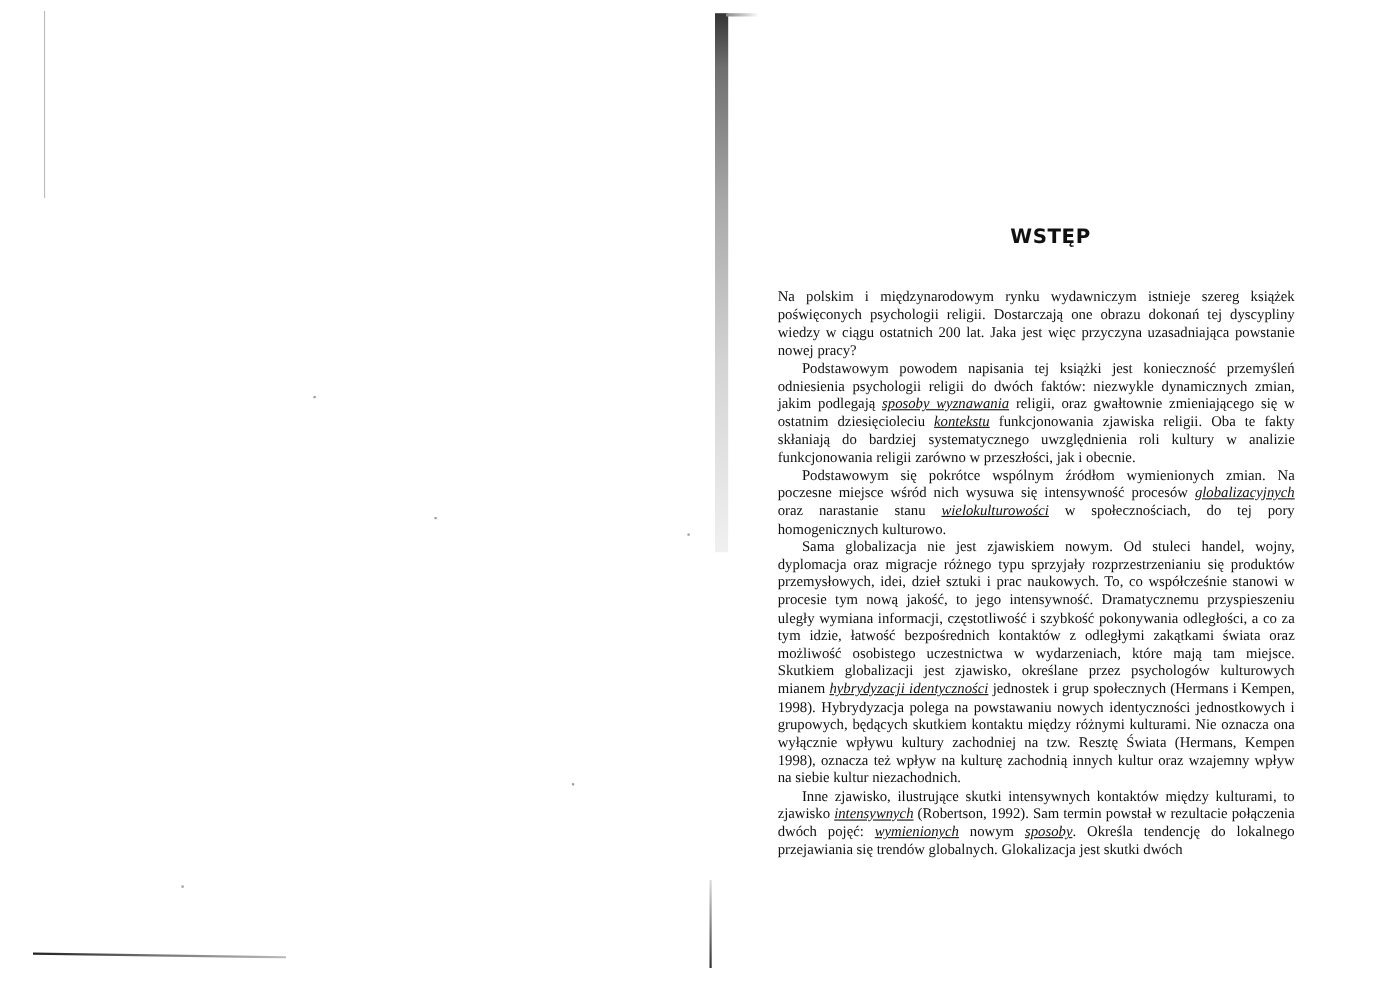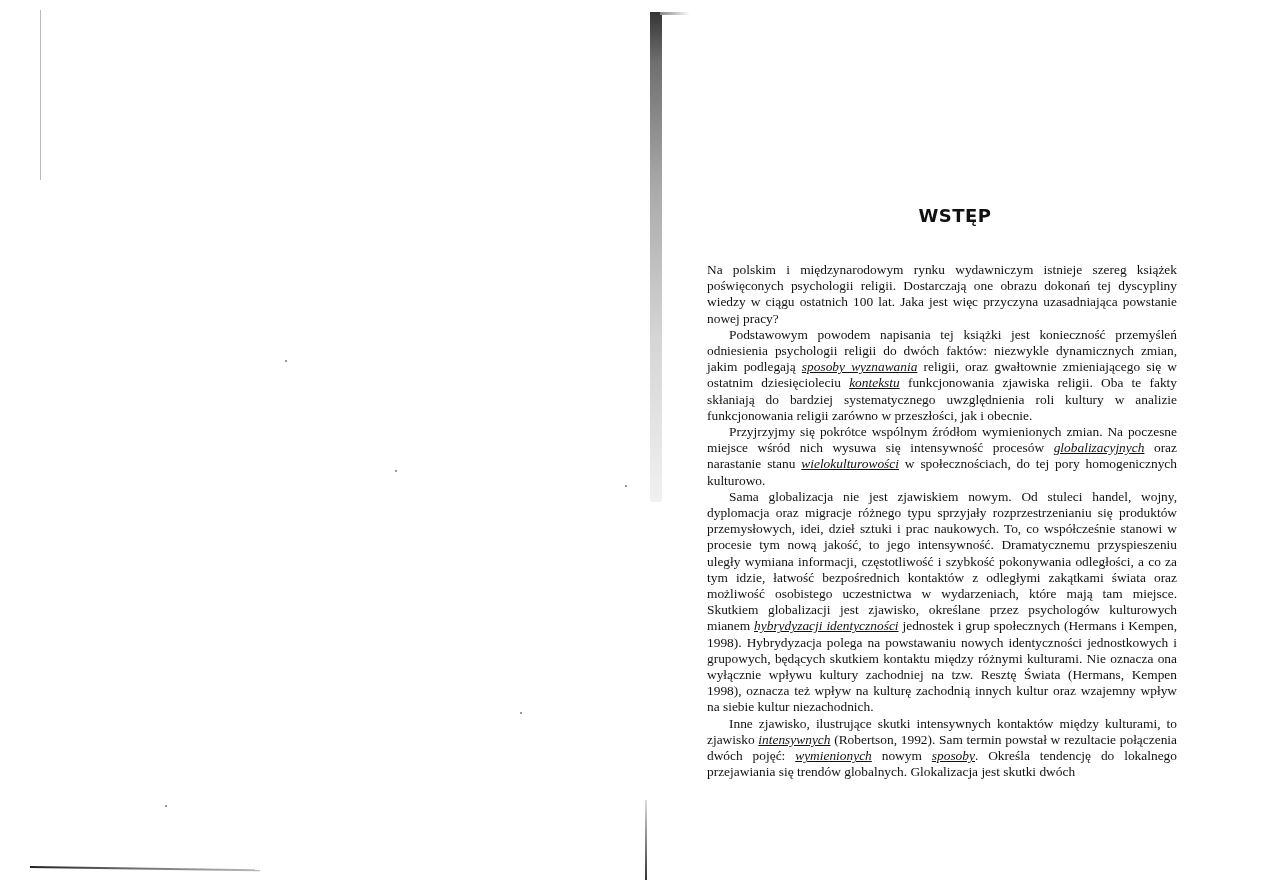--- a/index.html
+++ b/index.html
@@ -46,19 +46,19 @@
 
   <div class="gutter-shadow"></div>
   <div class="gutter-top"></div>
   <div class="gutter-line-bottom"></div>
 
   <div class="right-page"></div>
 
   <div class="title">WSTĘP</div>
 
   <div class="text-block" id="text-block">
-    <p class="first"><span>Na polskim i międzynarodowym rynku wydawniczym istnieje szereg książek poświęconych psychologii religii. Dostarczają one obrazu dokonań tej dyscypliny wiedzy w ciągu ostatnich 100 lat. Jaka jest więc przyczyna uzasadniająca powstanie nowej pracy?</span></p>
+    <p class="first"><span>Na polskim i międzynarodowym rynku wydawniczym istnieje szereg książek poświęconych psychologii religii. Dostarczają one obrazu dokonań tej dyscypliny wiedzy w ciągu ostatnich 200 lat. Jaka jest więc przyczyna uzasadniająca powstanie nowej pracy?</span></p>
     <p><span>Podstawowym powodem napisania tej książki jest konieczność przemyśleń odniesienia psychologii religii do dwóch faktów: niezwykle dynamicznych zmian, jakim podlegają </span><em>sposoby wyznawania</em><span> religii, oraz gwałtownie zmieniającego się w ostatnim dziesięcioleciu </span><em>kontekstu</em><span> funkcjonowania zjawiska religii. Oba te fakty skłaniają do bardziej systematycznego uwzględnienia roli kultury w analizie funkcjonowania religii zarówno w przeszłości, jak i obecnie.</span></p>
-    <p><span>Przyjrzyjmy się pokrótce wspólnym źródłom wymienionych zmian. Na poczesne miejsce wśród nich wysuwa się intensywność procesów </span><em>globalizacyjnych</em><span> oraz narastanie stanu </span><em>wielokulturowości</em><span> w społecznościach, do tej pory homogenicznych kulturowo.</span></p>
+    <p><span>Podstawowym się pokrótce wspólnym źródłom wymienionych zmian. Na poczesne miejsce wśród nich wysuwa się intensywność procesów </span><em>globalizacyjnych</em><span> oraz narastanie stanu </span><em>wielokulturowości</em><span> w społecznościach, do tej pory homogenicznych kulturowo.</span></p>
     <p><span>Sama globalizacja nie jest zjawiskiem nowym. Od stuleci handel, wojny, dyplomacja oraz migracje różnego typu sprzyjały rozprzestrzenianiu się produktów przemysłowych, idei, dzieł sztuki i prac naukowych. To, co współcześnie stanowi w procesie tym nową jakość, to jego intensywność. Dramatycznemu przyspieszeniu uległy wymiana informacji, częstotliwość i szybkość pokonywania odległości, a co za tym idzie, łatwość bezpośrednich kontaktów z odległymi zakątkami świata oraz możliwość osobistego uczestnictwa w wydarzeniach, które mają tam miejsce. Skutkiem globalizacji jest zjawisko, określane przez psychologów kulturowych mianem </span><em>hybrydyzacji identyczności</em><span> jednostek i grup społecznych (Hermans i Kempen, 1998). Hybrydyzacja polega na powstawaniu nowych identyczności jednostkowych i grupowych, będących skutkiem kontaktu między różnymi kulturami. Nie oznacza ona wyłącznie wpływu kultury zachodniej na tzw. Resztę Świata (Hermans, Kempen 1998), oznacza też wpływ na kulturę zachodnią innych kultur oraz wzajemny wpływ na siebie kultur niezachodnich.</span></p>
     <p><span>Inne zjawisko, ilustrujące skutki intensywnych kontaktów między kulturami, to zjawisko </span><em>intensywnych</em><span> (Robertson, 1992). Sam termin powstał w rezultacie połączenia dwóch pojęć: </span><em>wymienionych</em><span> nowym </span><em>sposoby</em><span>. Określa tendencję do lokalnego przejawiania się trendów globalnych. Glokalizacja jest skutki dwóch</span></p>
   </div>
 </div>
 
 </body></html>

